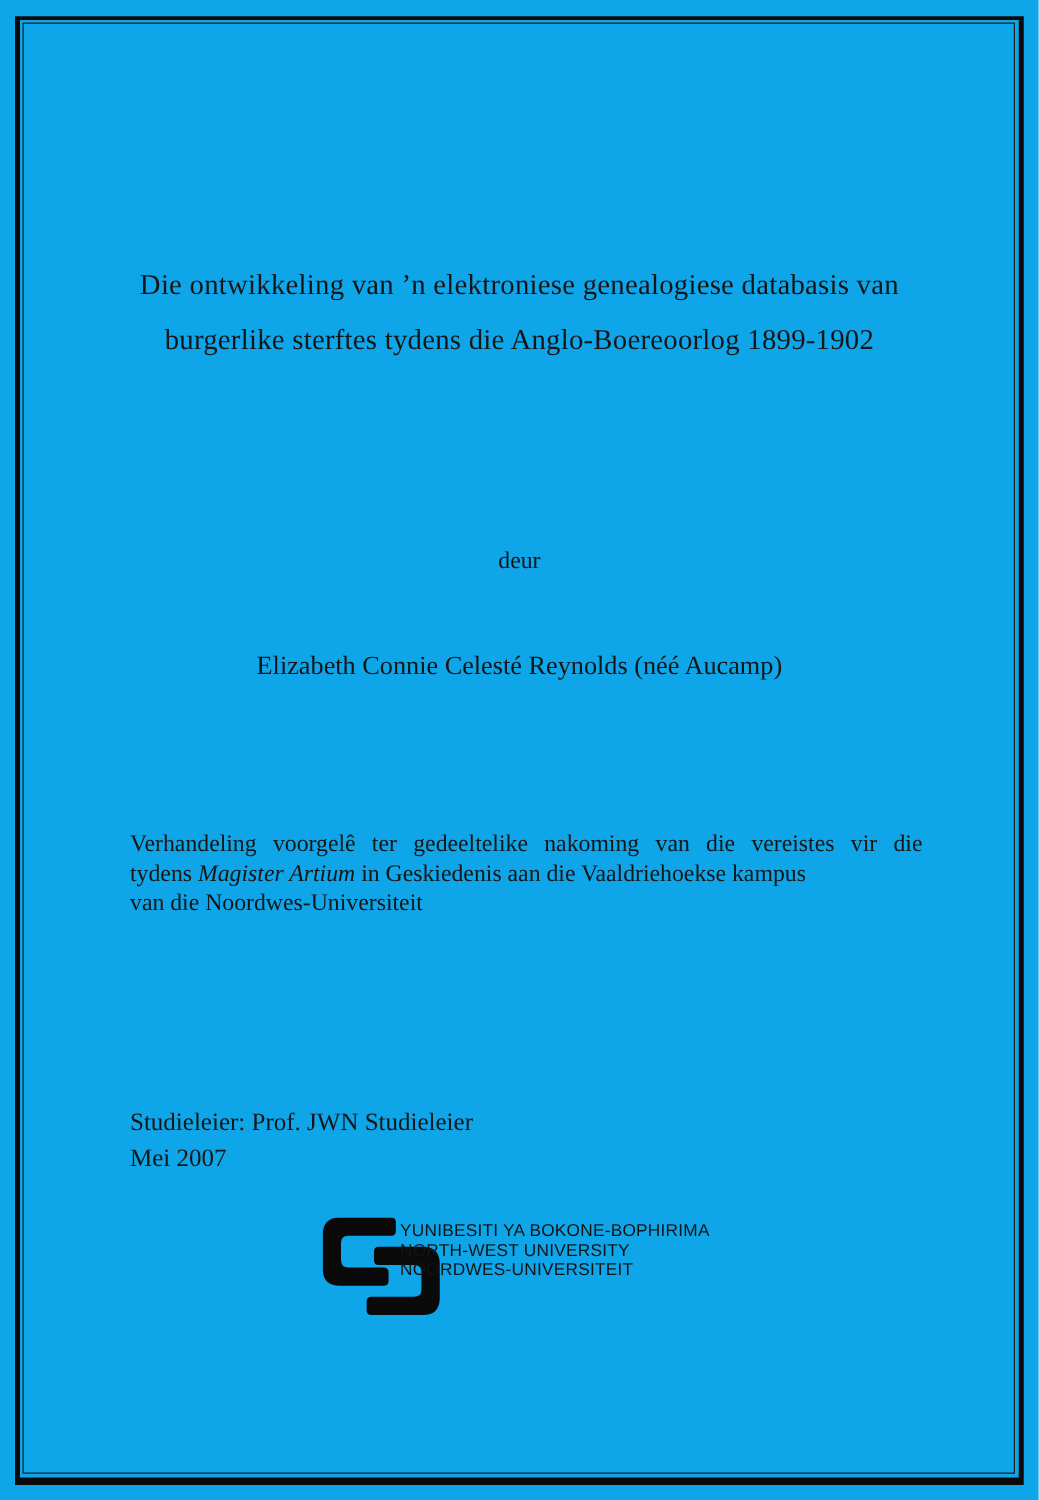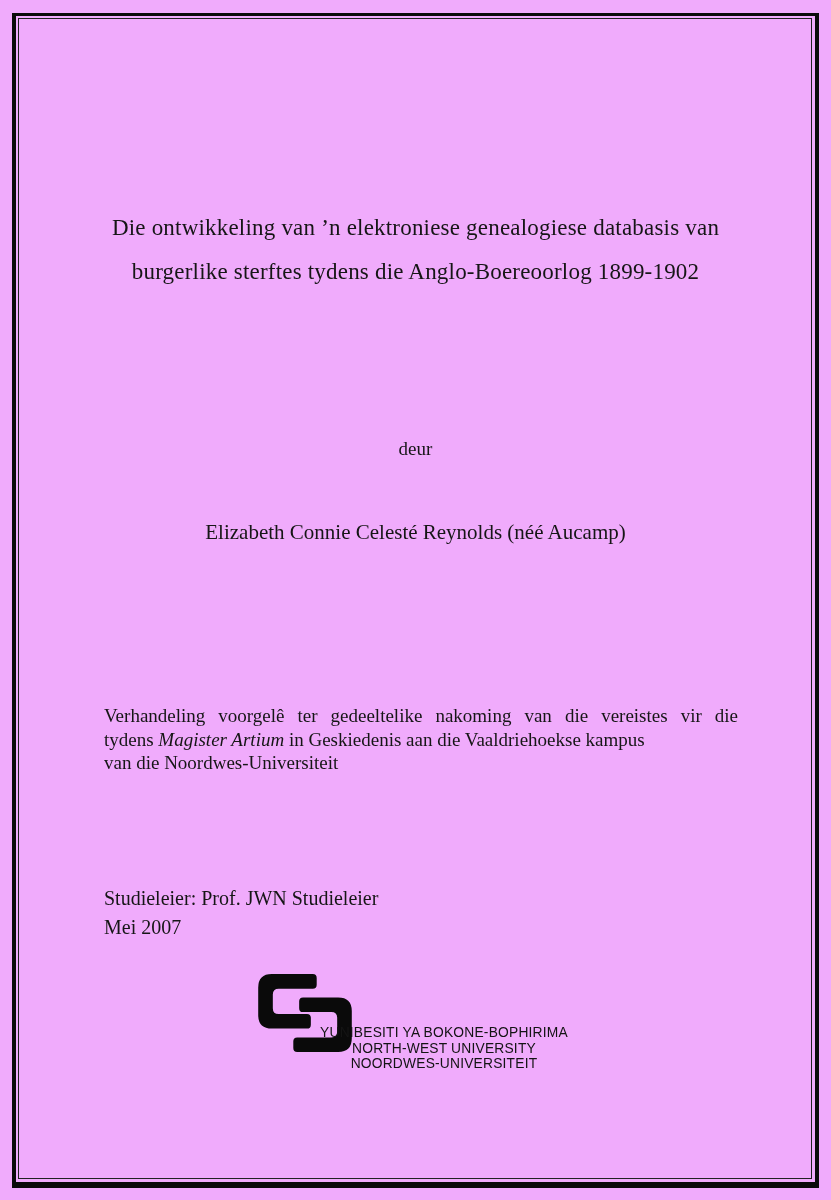--- a/index.html
+++ b/index.html
@@ -4,21 +4,21 @@
 <style>
   html, body {
     margin: 0;
     padding: 0;
     background: #ffffff;
   }
   .page {
     position: relative;
     width: 831px;
     height: 1200px;
-    background: #f0abfc;
+    background: #0ea5e9;
     font-family: "Liberation Serif", serif;
     color: #161616;
     overflow: hidden;
   }
   
   .border-outer {
     position: absolute;
     left: 12px; top: 13px; right: 12px; bottom: 12px;
     border: 4px solid #0a0a0a;
     border-top-width: 3px;
@@ -51,21 +51,20 @@
     left: 0; right: 0; top: 520px;
     text-align: center;
     font-size: 21px;
   }
   .statement {
     position: absolute;
     left: 104px; top: 664px;
     width: 634px;
     font-size: 19px;
     line-height: 23.5px;
-    margin-top: 40px;
   }
   .st-justify {
     text-align: justify;
     text-align-last: justify;
   }
   .statement em { font-style: italic; }
   .supervisor-block {
     position: absolute;
     left: 104px; top: 884px;
     font-size: 20px;
@@ -77,29 +76,28 @@
     width: 320px; height: 80px;
   }
   .logo-mark {
     position: absolute;
     left: 0; top: 0;
   }
   .logo-text {
     position: absolute;
     left: 62px; top: 3px;
     width: 248px;
-    text-align: center;
+    text-align: left;
     font-family: "Liberation Sans", sans-serif;
     font-size: 13.8px;
     font-weight: 500;
     line-height: 15.6px;
     letter-spacing: 0.2px;
     color: #141414;
     white-space: nowrap;
-    margin-top: 48px;
   }
 </style>
 </head>
 <body>
 
 <div class="page">
 
   <div class="border-outer">
     <div class="border-inner"></div>
   </div>

